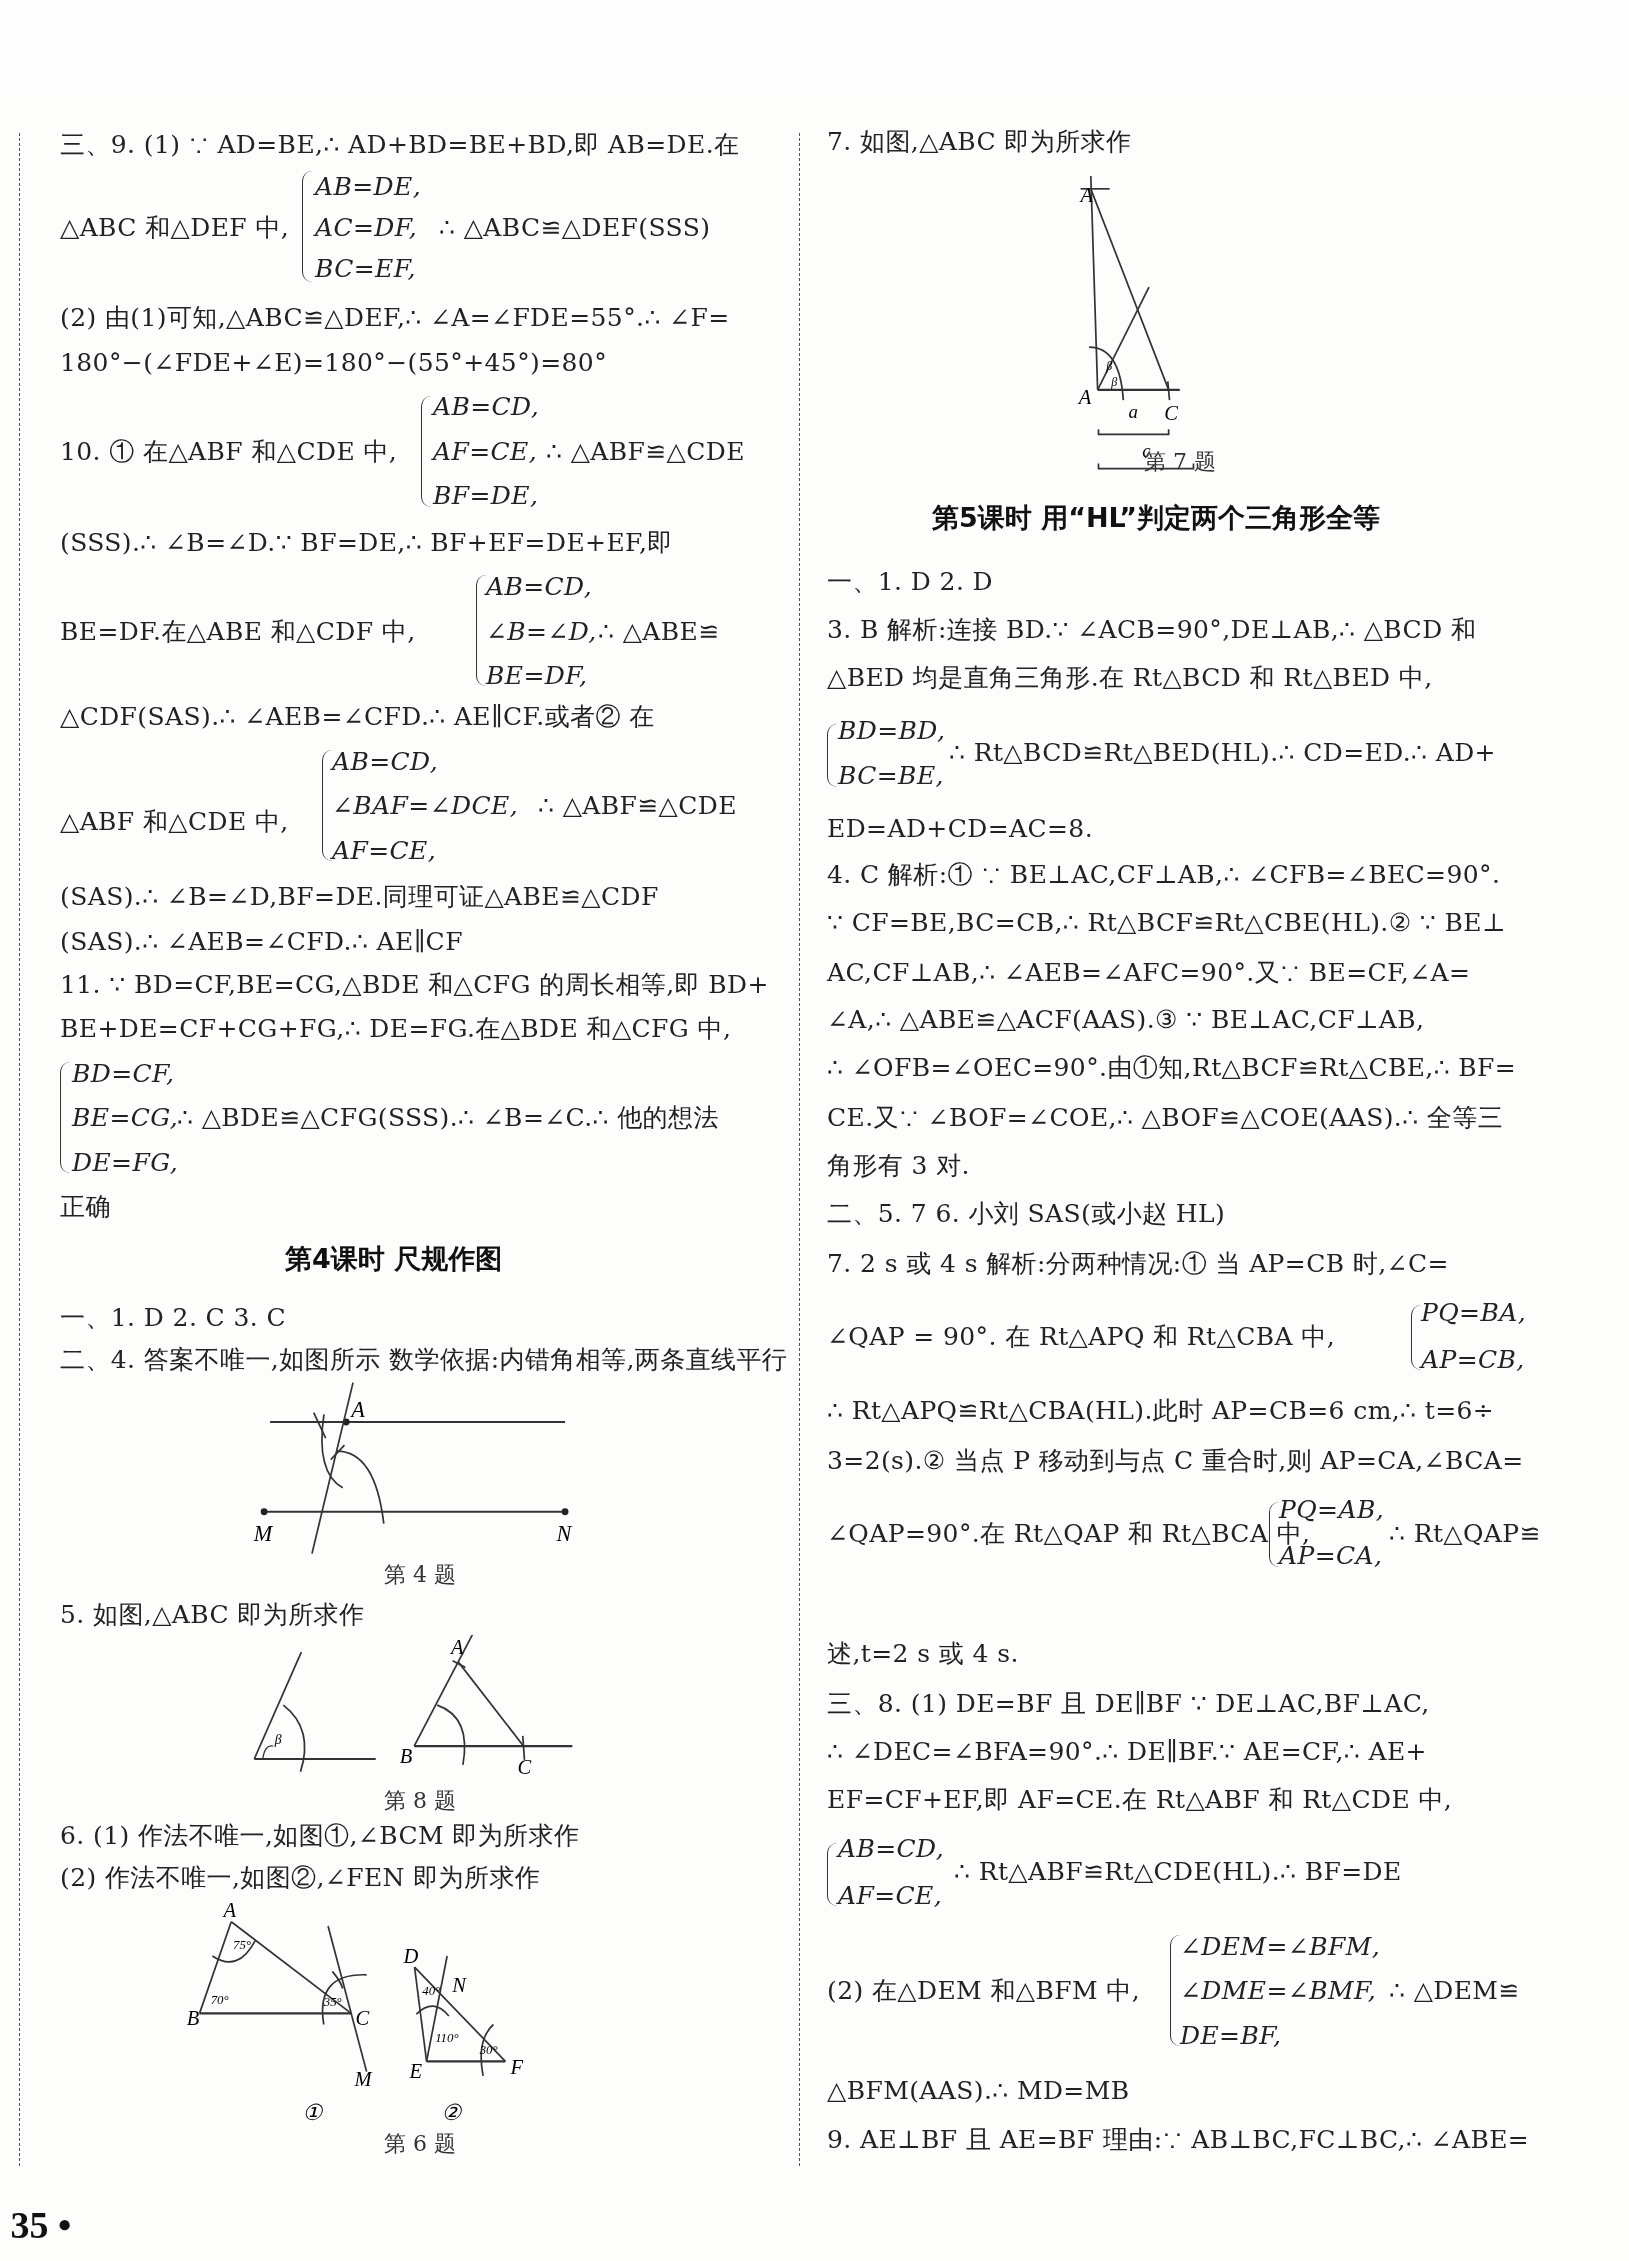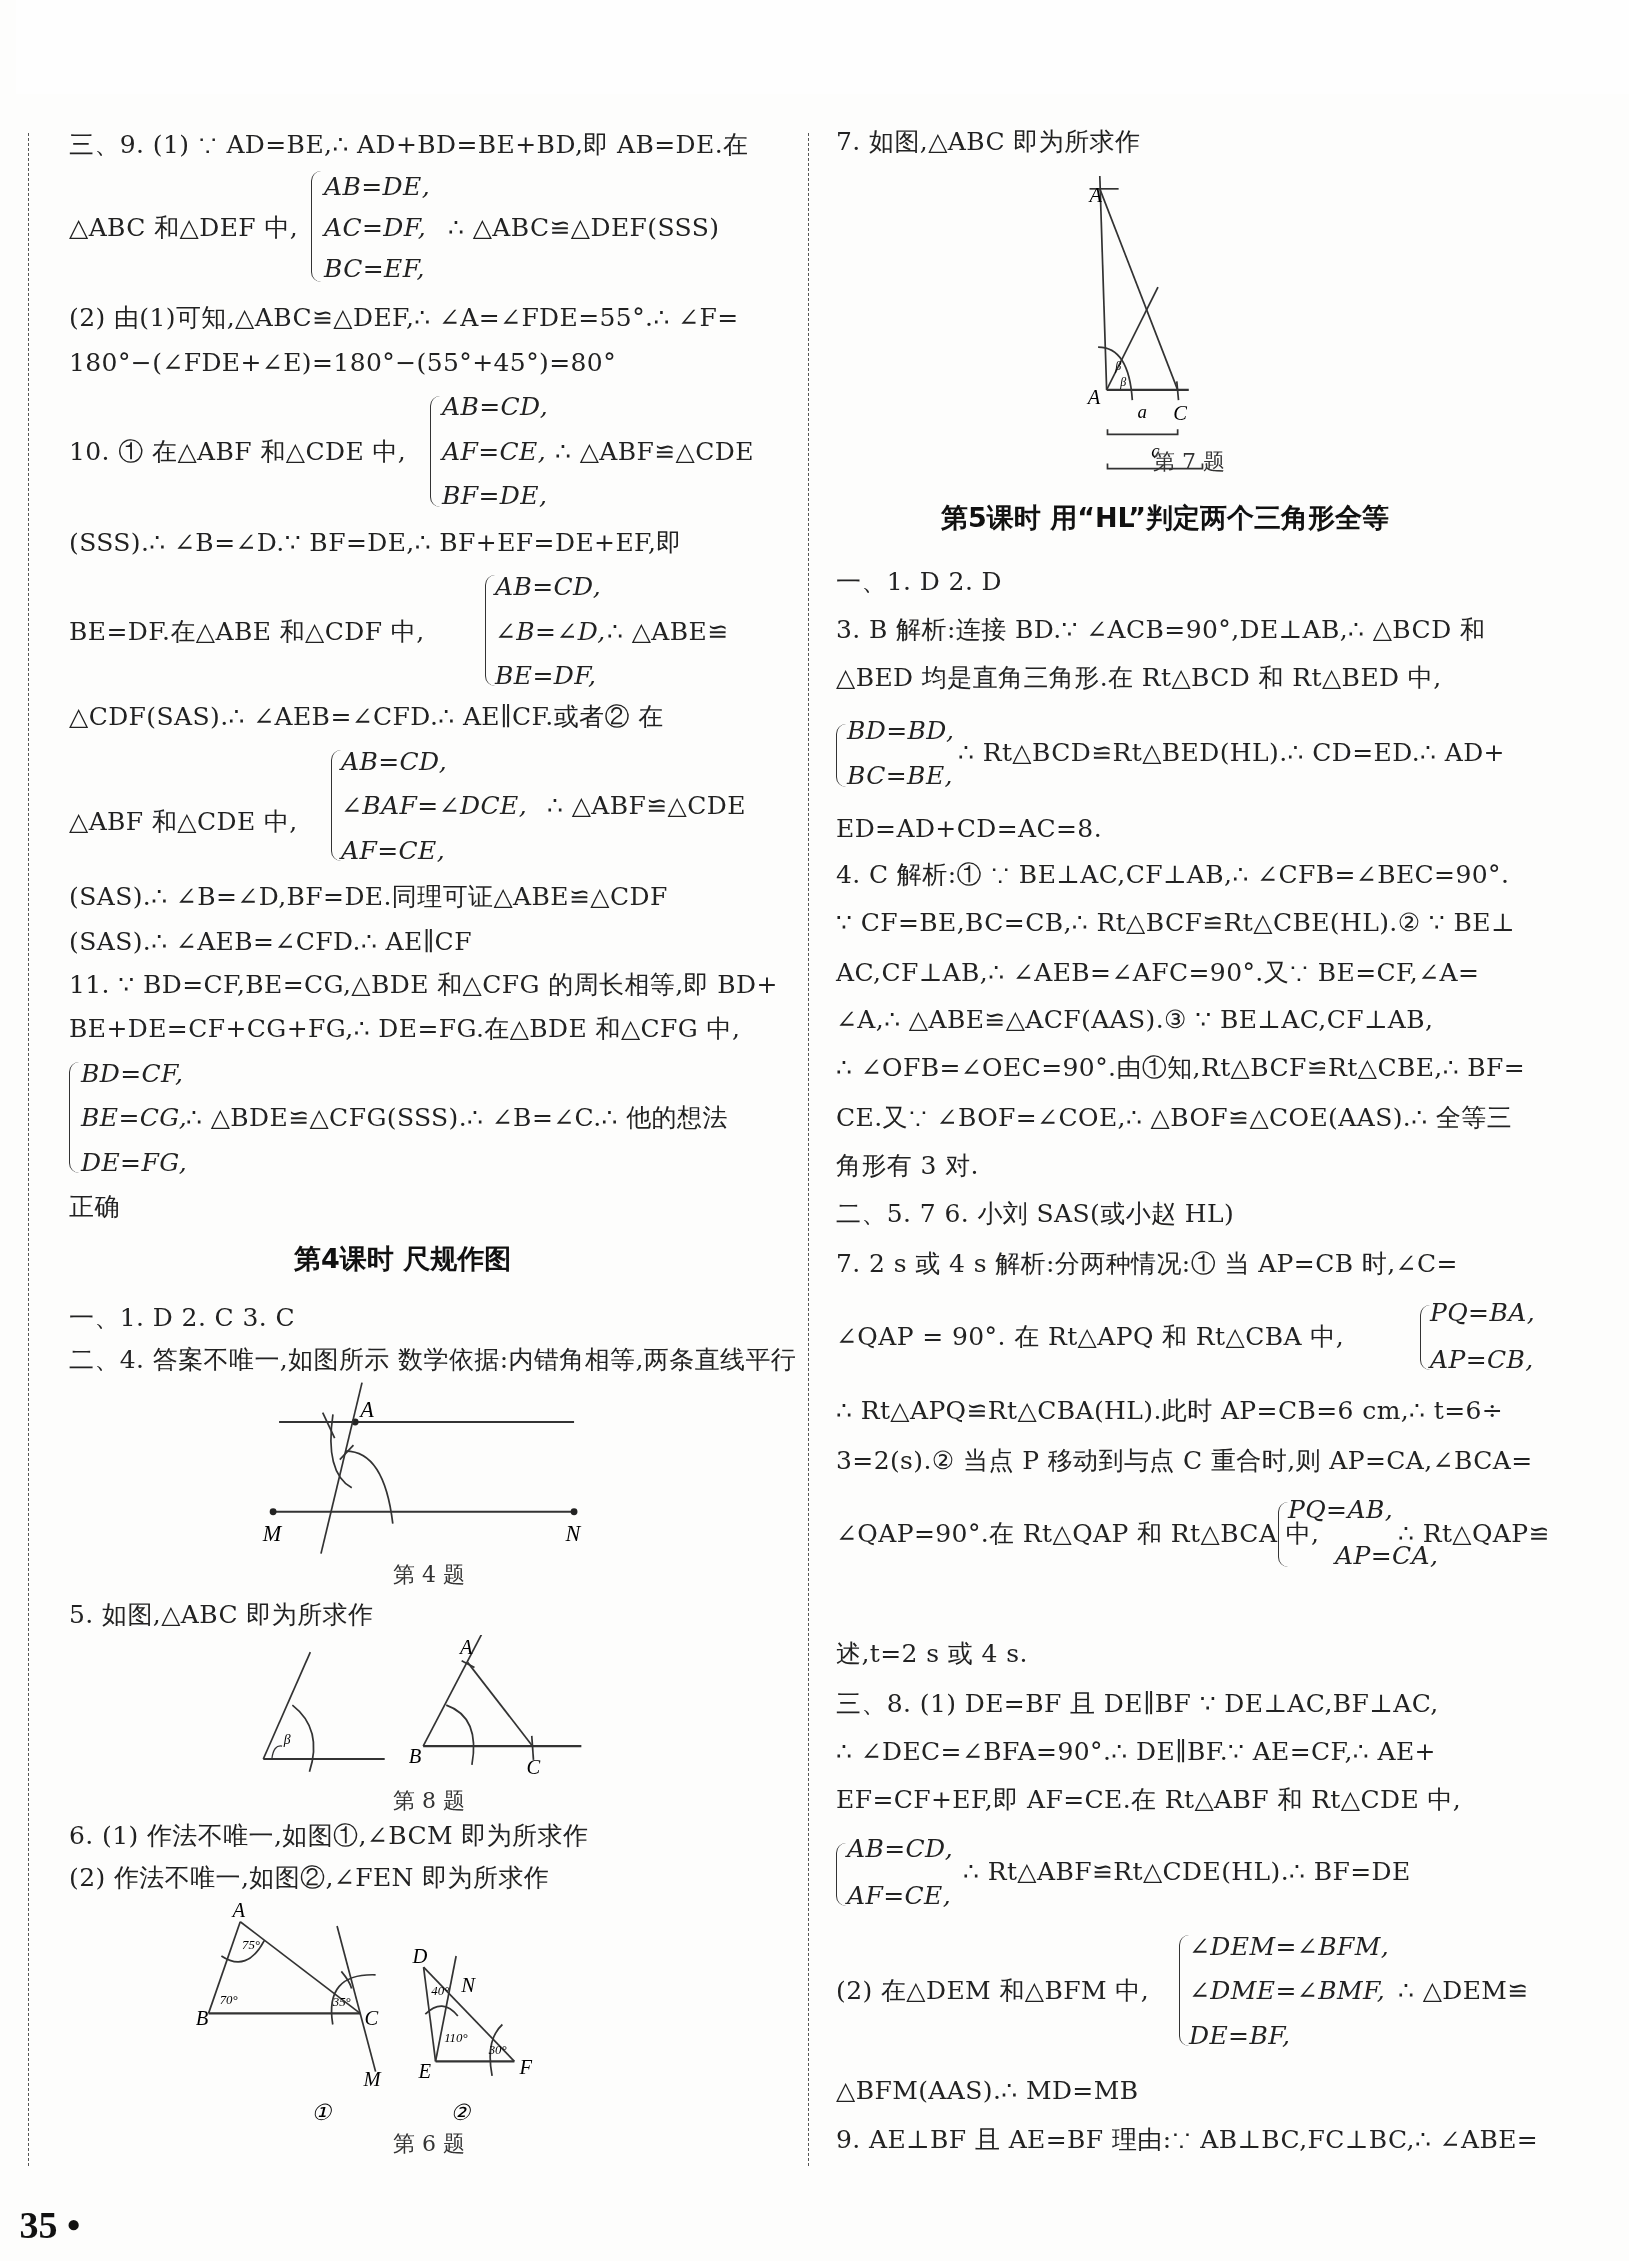--- a/index.html
+++ b/index.html
@@ -1,18 +1,18 @@
 <!DOCTYPE html>
 <html style="font-size:13.7px"><head>
 <meta charset="utf-8">
 <style>
   html,body{margin:0;padding:0;}
   body{width:1629px;height:2261px;background:#fdfdfc;position:relative;overflow:hidden;
        font-family:"DejaVu Serif","Liberation Serif",serif;color:#222;}
-  .page{position:absolute;left:16px;top:0;width:1459px;height:2261px;}
+  .page{position:absolute;left:7px;top:0;width:1459px;height:2261px;}
   .topband{position:absolute;left:0;top:0;width:1629px;height:94px;background:#fefefe;}
   .vdash{position:absolute;width:0;border-left:1.7px dashed #555;}
   .ln{position:absolute;font-size:25px;line-height:34px;white-space:nowrap;letter-spacing:0.4px;}
   .it{font-style:italic;}
   .h{position:absolute;font-family:"DejaVu Sans","Liberation Sans",sans-serif;font-size:27px;font-weight:bold;white-space:nowrap;color:#111;}
   .brace{position:absolute;border-left:1.7px solid #333;border-radius:12px 0 0 12px;}
   .cap{position:absolute;font-size:22px;white-space:nowrap;color:#333;}
   .pn{position:absolute;font-family:"Liberation Serif",serif;font-weight:bold;font-size:38px;white-space:nowrap;color:#111;}
   svg text{font-family:"Liberation Serif","DejaVu Serif",serif;font-style:italic;}
 </style>
@@ -193,21 +193,21 @@
   <div class="ln" style="left:820px;top:1247px;">7. 2 s 或 4 s   解析:分两种情况:① 当 AP=CB 时,∠C=</div>
   <div class="ln" style="left:820px;top:1320px;">∠QAP = 90°. 在 Rt△APQ 和 Rt△CBA 中,</div>
   <div class="brace" style="left:1404px;top:1305px;height:65px;width:8.6px;"></div>
   <div class="ln it" style="left:1414px;top:1296px;">PQ=BA,</div>
   <div class="ln it" style="left:1414px;top:1343px;">AP=CB,</div>
   <div class="ln" style="left:820px;top:1394px;">∴ Rt△APQ≌Rt△CBA(HL).此时 AP=CB=6 cm,∴ t=6÷</div>
   <div class="ln" style="left:820px;top:1444px;">3=2(s).② 当点 P 移动到与点 C 重合时,则 AP=CA,∠BCA=</div>
   <div class="ln" style="left:820px;top:1517px;">∠QAP=90°.在 Rt△QAP 和 Rt△BCA 中,</div>
   <div class="brace" style="left:1262px;top:1502px;height:65px;width:8.6px;"></div>
   <div class="ln it" style="left:1272px;top:1493px;">PQ=AB,</div>
-  <div class="ln it" style="left:1272px;top:1539px;margin-left:47px;">AP=CA,</div>
+  <div class="ln it" style="left:1272px;top:1539px;">AP=CA,</div>
   <div class="ln" style="left:1382px;top:1517px;">∴ Rt△QAP≌</div>
   <div class="ln" style="left:820px;top:1637px;">述,t=2 s 或 4 s.</div>
 
   <div class="ln" style="left:820px;top:1687px;">三、8. (1) DE=BF 且 DE∥BF    ∵ DE⊥AC,BF⊥AC,</div>
   <div class="ln" style="left:820px;top:1735px;">∴ ∠DEC=∠BFA=90°.∴ DE∥BF.∵ AE=CF,∴ AE+</div>
   <div class="ln" style="left:820px;top:1783px;">EF=CF+EF,即 AF=CE.在 Rt△ABF 和 Rt△CDE 中,</div>
   <div class="brace" style="left:820px;top:1843px;height:63px;width:8.6px;"></div>
   <div class="ln it" style="left:831px;top:1832px;">AB=CD,</div>
   <div class="ln it" style="left:831px;top:1879px;">AF=CE,</div>
   <div class="ln" style="left:947px;top:1855px;">∴ Rt△ABF≌Rt△CDE(HL).∴ BF=DE</div>

